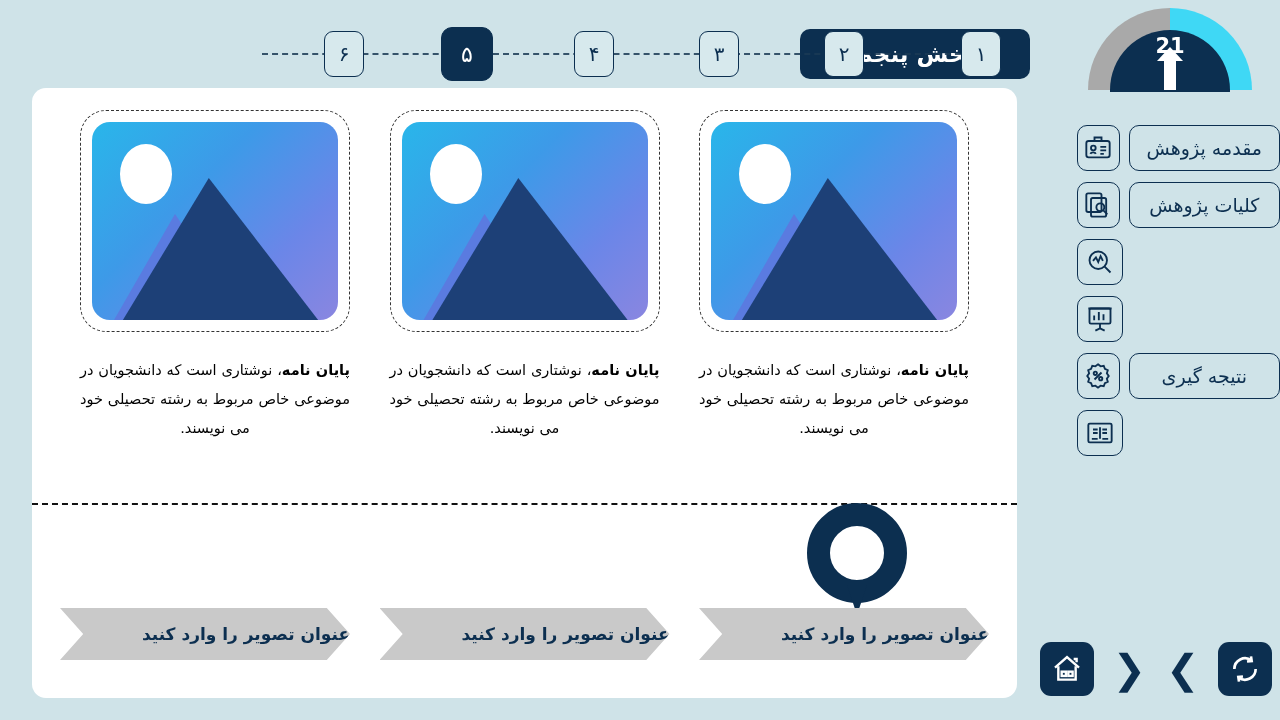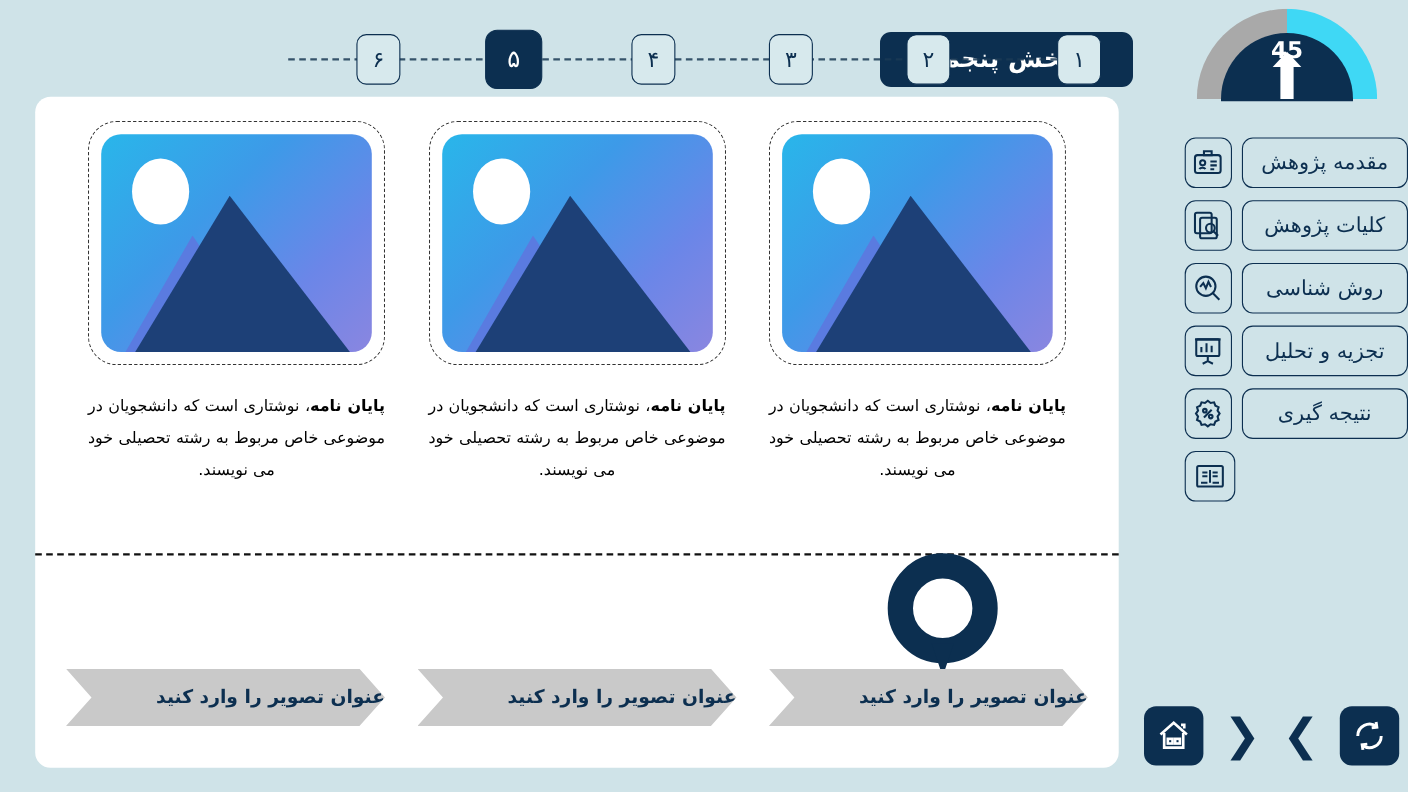--- a/index.html
+++ b/index.html
@@ -348,21 +348,21 @@
         </div>
         <div class="step" style="left: 961px;">
           <span>۱</span>
         </div>
       </div>
   </div>
 
   <div id="gauge">
     <div class="ring"></div>
     <div class="inner"></div>
-    <div class="value">45</div>
+    <div class="value">21</div>
     <div class="arrow"></div>
   </div>
 
   <div id="card">
 
     <div class="columns" id="columns-holder">
         <div class="col">
           <div class="img-frame">
             <div class="img-ph">
               <div class="sun"></div>
@@ -441,33 +441,27 @@
           <span>کلیات پژوهش</span>
         </div>
       </div>
       <div class="nav-row">
         <div class="nav-icon">
           <svg viewBox="0 0 24 24" fill="none" stroke-width="1.6">
             <circle cx="10.5" cy="10.5" r="7.5"></circle>
             <path d="M16 16l5 5M6 11l2.5-3 2 4 2-5 2 4"></path>
           </svg>
         </div>
-        <div class="nav-btn">
-          <span>روش شناسی</span>
-        </div>
       </div>
       <div class="nav-row">
         <div class="nav-icon">
           <svg viewBox="0 0 24 24" fill="none" stroke-width="1.6">
             <rect x="3" y="3" width="18" height="13" rx="1.2"></rect>
             <path d="M7 13v-4M11 13V6M15 13v-5M12 16v4M12 20l-4 2M12 20l4 2M2 3h20"></path>
           </svg>
-        </div>
-        <div class="nav-btn">
-          <span>تجزیه و تحلیل</span>
         </div>
       </div>
       <div class="nav-row">
         <div class="nav-icon">
           <svg viewBox="0 0 24 24" fill="none" stroke-width="1.6">
             <path d="M12 2l2.2 1.7 2.7-.5 1 2.6 2.5 1.2-.8 2.7 1.6 2.3-1.6 2.3.8 2.7-2.5 1.2-1 2.6-2.7-.5L12 22l-2.2-1.7-2.7.5-1-2.6L3.6 17l.8-2.7L2.8 12l1.6-2.3-.8-2.7 2.5-1.2 1-2.6 2.7.5z"></path>
             <circle cx="9.7" cy="9.7" r="1.4"></circle>
             <circle cx="14.3" cy="14.3" r="1.4"></circle>
             <path d="M15 9l-6 6"></path>
           </svg>

